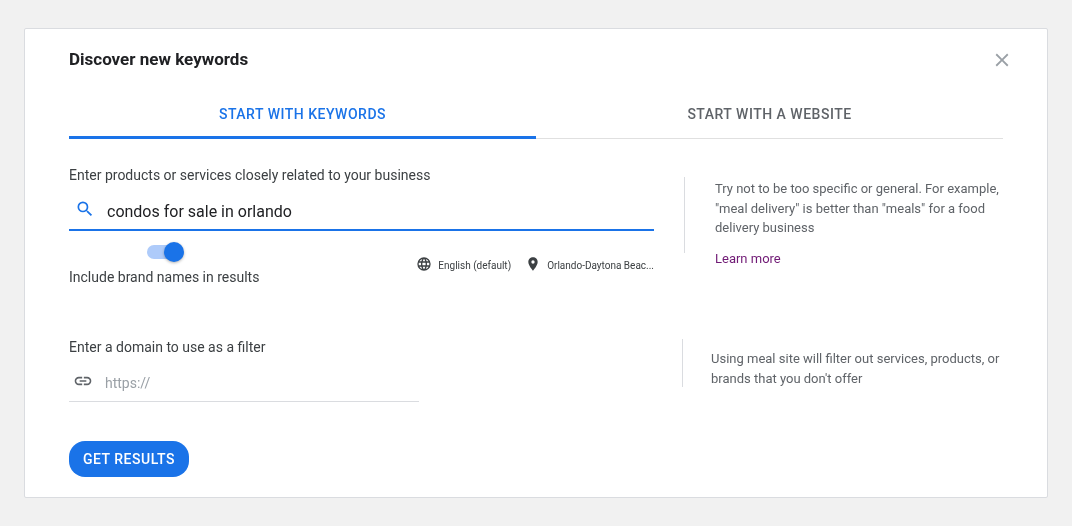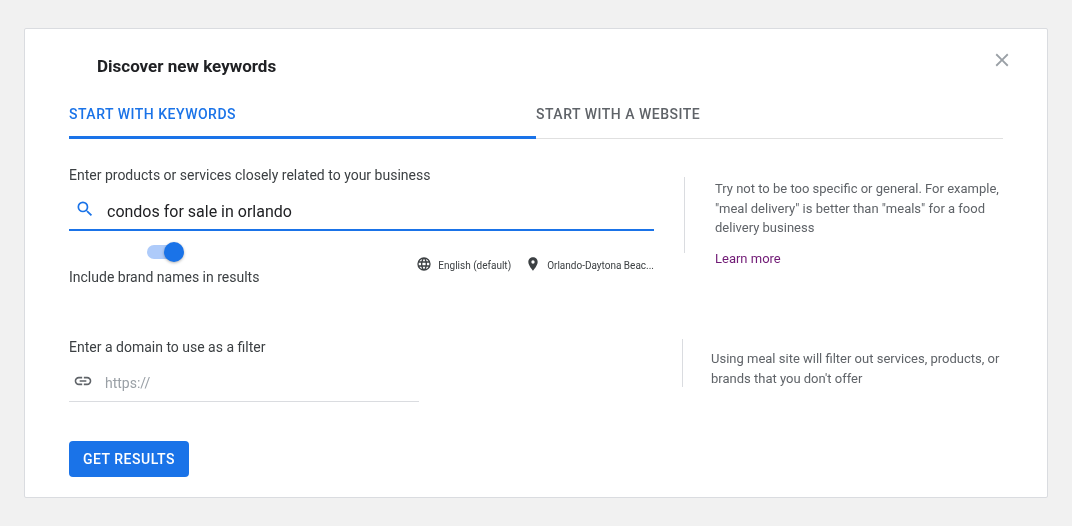--- a/index.html
+++ b/index.html
@@ -14,43 +14,42 @@
       background: #fff;
       border: 1px solid #dadce0;
       border-radius: 2px;
       padding: 0;
       height: 470px;
       position: relative;
     }
     .header {
       display: flex;
       justify-content: space-between;
-      align-items: flex-end;
+      align-items: flex-start;
       padding: 20px 34px 14px 44px;
-      margin-left: 28px;
     }
     .header h1 {
       font-size: 17px;
       font-weight: 700;
       color: #202124;
     }
     .close-icon {
       color: #9aa0a6;
       font-size: 20px;
       cursor: pointer;
     }
     .close-icon svg { width: 22px; height: 22px; }
     .tabs {
       display: flex;
       border-bottom: 1px solid #e0e0e0;
       margin: 0 44px;
     }
     .tab {
       flex: 1;
-      text-align: left;
+      text-align: center;
       padding: 16px 0 14px 0;
       text-transform: uppercase;
       font-size: 14px;
       font-weight: 500;
       letter-spacing: 0.5px;
       color: #5f6368;
       cursor: pointer;
     }
     .tab.active {
       color: #1a73e8;
@@ -202,21 +201,21 @@
       left: 44px;
     }
     .get-results {
       background: #1a73e8;
       color: #fff;
       border: none;
       font-size: 14px;
       font-weight: 500;
       letter-spacing: 0.5px;
       padding: 10px 14px;
-      border-radius: 4px;
+      border-radius: 16px;
       cursor: pointer;
       text-transform: uppercase;
       font-family: inherit;
     }
   </style>
 </head>
 <body>
 
 <div class="card">
   <div class="header">

